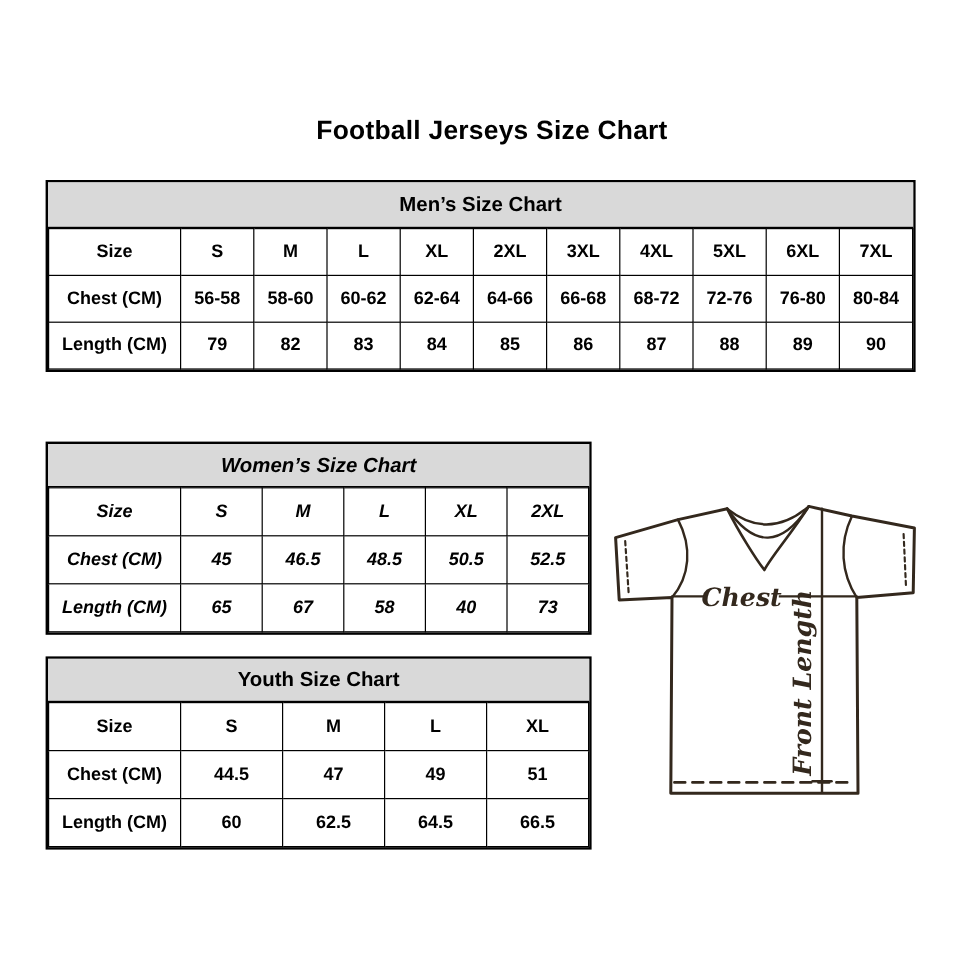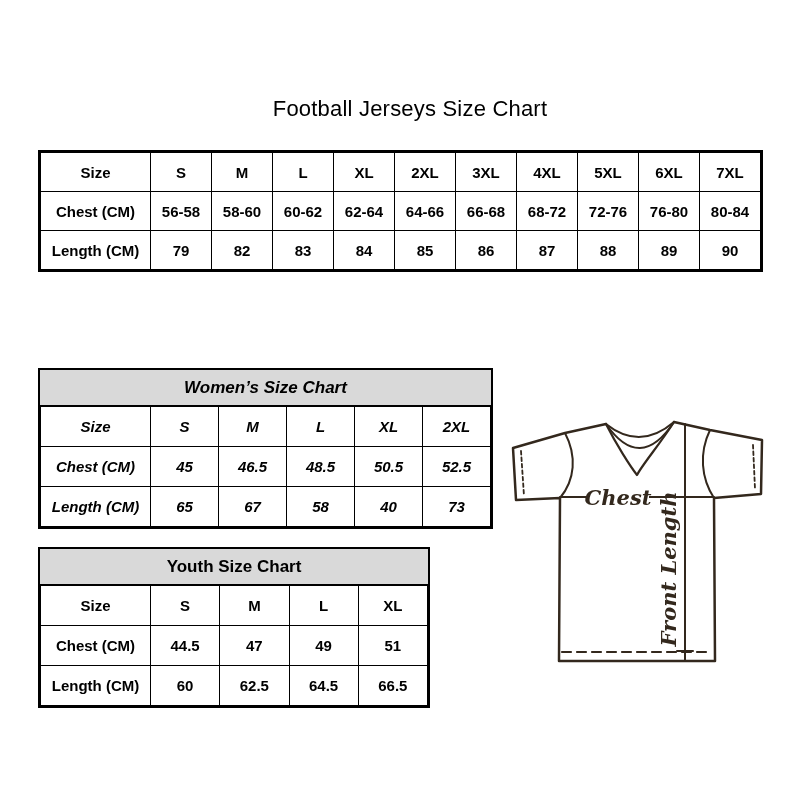--- a/index.html
+++ b/index.html
@@ -14,21 +14,21 @@
     width:800px;height:800px;
     background:#ffffff;
     font-family:"Liberation Sans", sans-serif;
     overflow:hidden;
   }
   .page-title{
     position:absolute;
     left:0;top:96px;width:800px;
     text-align:center;
     font-size:22px;
-    font-weight:normal;
+    font-weight:bold;
     color:#000;
     letter-spacing:0.2px;
     padding-left:20px;
   }
   .chart-block{
     position:absolute;
     border:2.5px solid var(--border);
     background:#fff;
   }
   .chart-block .chart-header{
@@ -60,21 +60,21 @@
   #mens-block{left:38px;top:150px;width:725px;}
   #mens-block .chart-header{height:37.5px;line-height:37px;font-size:17px;}
   #mens-block td{height:39px;}
 
   
   #womens-block{left:38px;top:368px;width:455px;font-style:italic;}
   #womens-block .chart-header{height:36px;line-height:35px;font-size:17px;}
   #womens-block td{height:40px;}
 
   
-  #youth-block{left:38px;top:547px;width:392px;}
+  #youth-block{left:38px;top:547px;width:455px;}
   #youth-block .chart-header{height:36px;line-height:35px;font-size:17px;}
   #youth-block td{height:40px;}
 
   .jersey-diagram{
     position:absolute;
     left:510px;top:416px;
     width:256px;height:252px;
   }
   .jersey-diagram svg{display:block;width:100%;height:100%;}
   .measure-label{
@@ -86,20 +86,21 @@
   }
 </style>
 </head>
 <body>
 
 <div class="page">
 
   <div class="page-title">Football Jerseys Size Chart</div>
 
   <div class="chart-block" id="mens-block">
+    <div class="chart-header">Men’s Size Chart</div>
     <table class="size-table">
       <tbody>
           <tr>
             <td>Size</td>
             <td>S</td>
             <td>M</td>
             <td>L</td>
             <td>XL</td>
             <td>2XL</td>
             <td>3XL</td>

